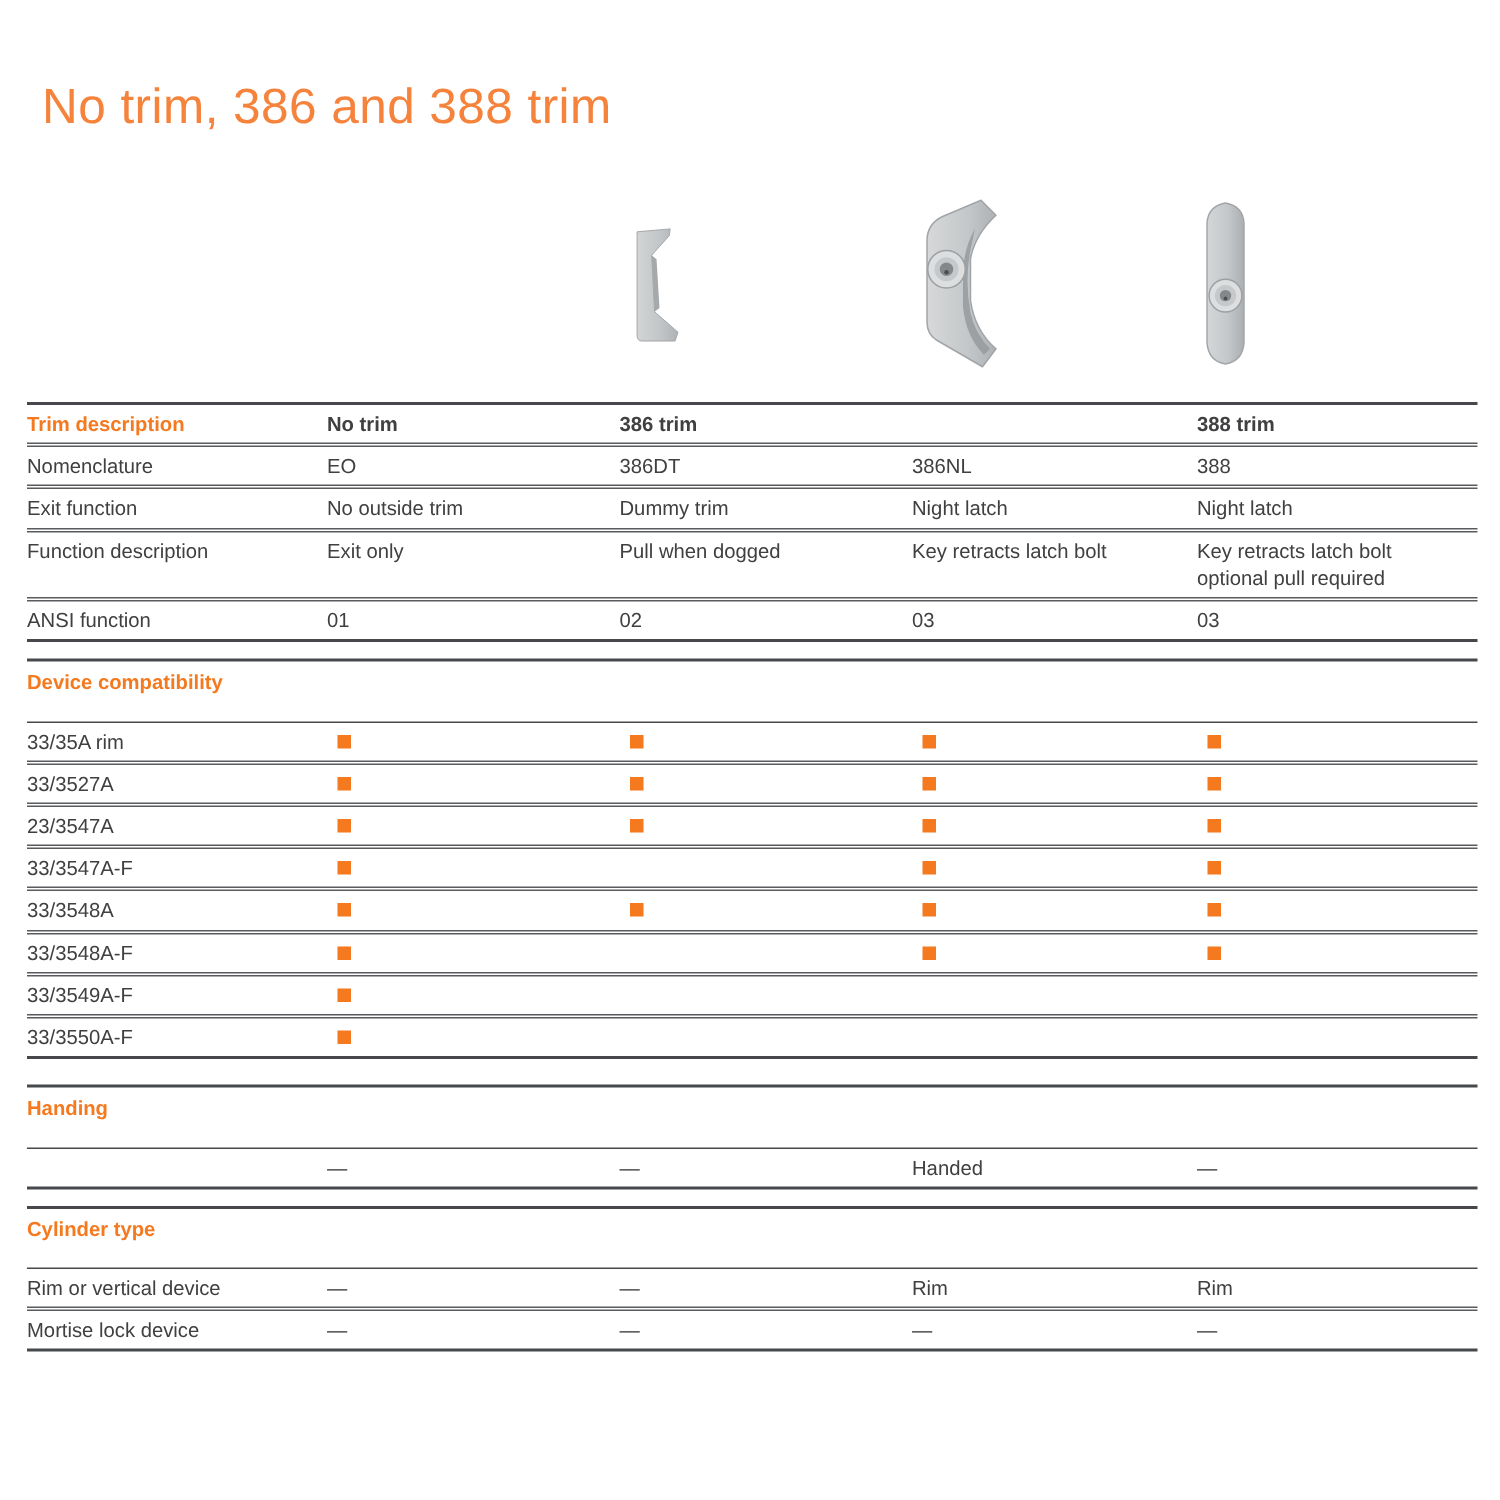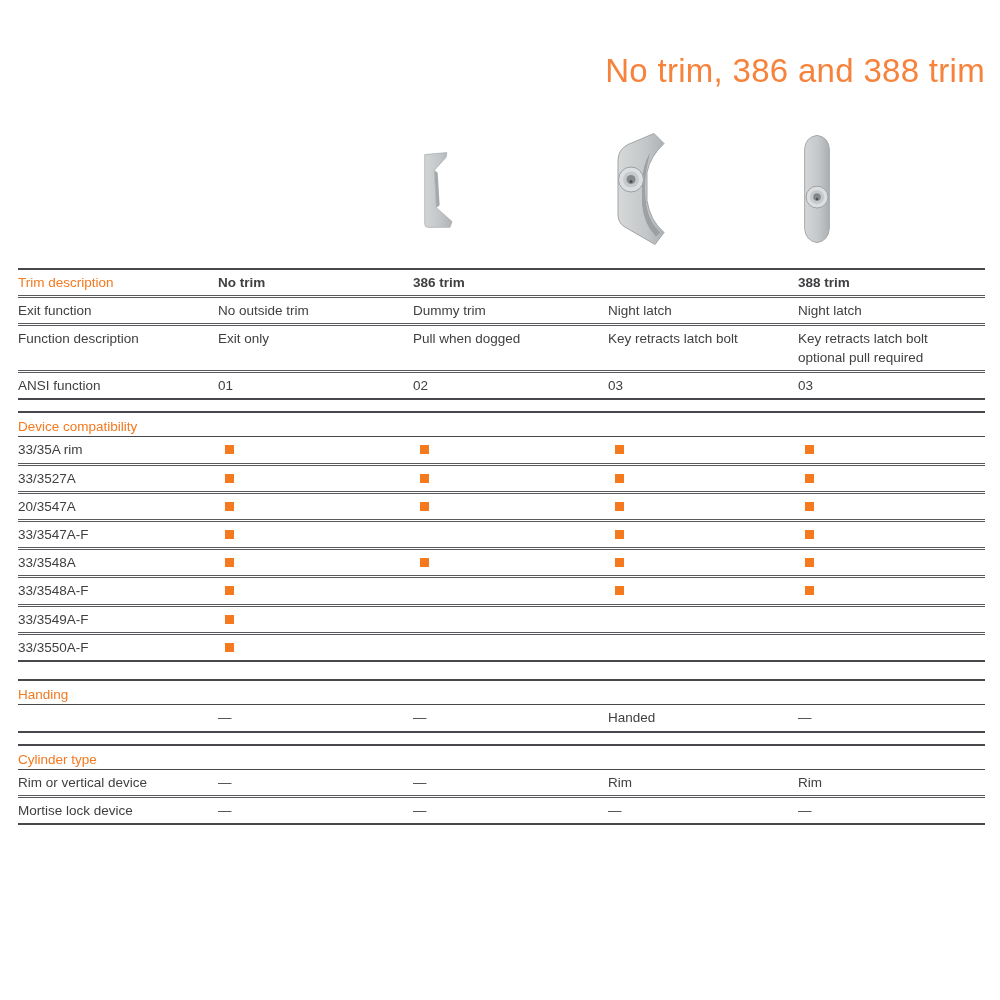--- a/index.html
+++ b/index.html
@@ -11,21 +11,20 @@
     color: #404042;
   }
   .page { padding: 0 15px 0 18px; }
 
   h1.page-title {
     margin: 52px 0 0 10px;
     font-size: 33px;
     font-weight: 400;
     letter-spacing: 0.3px;
     color: var(--title-orange, #f6833c);
-    text-align: right;
   }
 
   .products-row {
     display: grid;
     grid-template-columns: 200px 195px 195px 190px 1fr;
     margin-top: 42px;
     height: 118px;
     align-items: start;
   }
   .product-cell { padding-left: 0; }
@@ -39,27 +38,27 @@
   .row {
     display: grid;
     grid-template-columns: 200px 195px 195px 190px 1fr;
     align-items: start;
     padding: 4px 0 3px;
     border-bottom: 3px double #595a5e;
     font-size: 13.5px;
     line-height: 1.35;
   }
   .row:last-child { border-bottom: 2px solid var(--line, #47484b); }
-  .row.section-header { border-bottom: 1px solid var(--line, #47484b); padding: 5px 0 0; }
+  .row.section-header { border-bottom: 1px solid var(--line, #47484b); padding: 5px 0 16px; }
   .bold-row { font-weight: bold; }
   .cell { padding-right: 8px; }
   .cell.label { padding-left: 0; }
   .cell.orange, .section-title {
     color: var(--orange, #f4791f);
-    font-weight: normal;
+    font-weight: bold;
   }
   .square {
     display: inline-block;
     width: 9px; height: 9px;
     margin: 3px 0 0 7px;
     background: var(--orange, #f4791f);
   }
 </style>
 </head>
 <body>
@@ -124,20 +123,27 @@
 
   <div id="spec-table" class="table">
       <div class="row bold-row">
         <div class="cell label orange">Trim description</div>
         <div class="cell">No trim</div>
         <div class="cell">386 trim</div>
         <div class="cell"></div>
         <div class="cell">388 trim</div>
       </div>
       <div class="row">
+        <div class="cell label">Nomenclature</div>
+        <div class="cell">EO</div>
+        <div class="cell">386DT</div>
+        <div class="cell">386NL</div>
+        <div class="cell">388</div>
+      </div>
+      <div class="row">
         <div class="cell label">Exit function</div>
         <div class="cell">No outside trim</div>
         <div class="cell">Dummy trim</div>
         <div class="cell">Night latch</div>
         <div class="cell">Night latch</div>
       </div>
       <div class="row">
         <div class="cell label">Function description</div>
         <div class="cell">Exit only</div>
         <div class="cell">Pull when dogged</div>
@@ -168,21 +174,21 @@
         <div class="cell"><span class="square"></span></div>
       </div>
       <div class="row">
         <div class="cell label">33/3527A</div>
         <div class="cell"><span class="square"></span></div>
         <div class="cell"><span class="square"></span></div>
         <div class="cell"><span class="square"></span></div>
         <div class="cell"><span class="square"></span></div>
       </div>
       <div class="row">
-        <div class="cell label">20/3547A</div>
+        <div class="cell label">23/3547A</div>
         <div class="cell"><span class="square"></span></div>
         <div class="cell"><span class="square"></span></div>
         <div class="cell"><span class="square"></span></div>
         <div class="cell"><span class="square"></span></div>
       </div>
       <div class="row">
         <div class="cell label">33/3547A-F</div>
         <div class="cell"><span class="square"></span></div>
         <div class="cell"></div>
         <div class="cell"><span class="square"></span></div>

